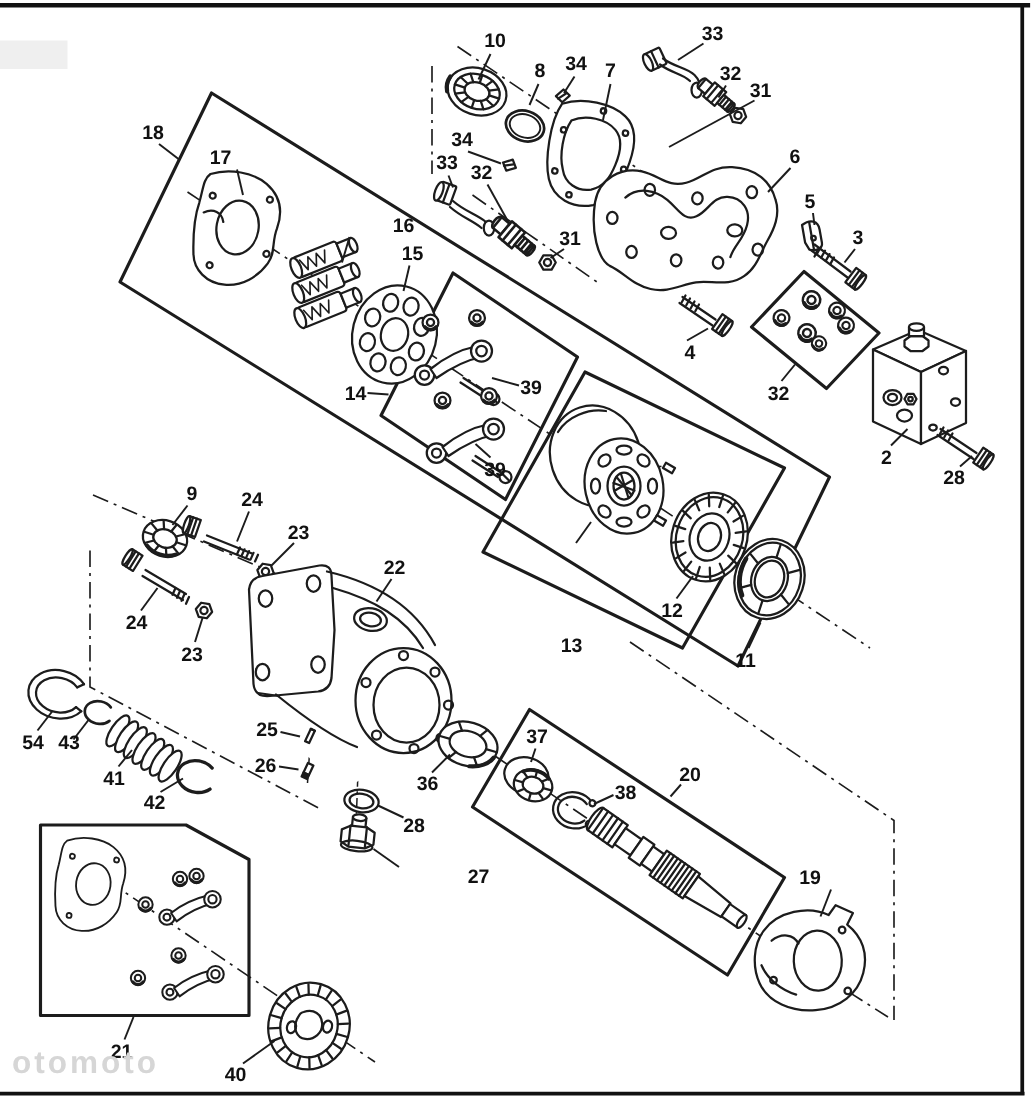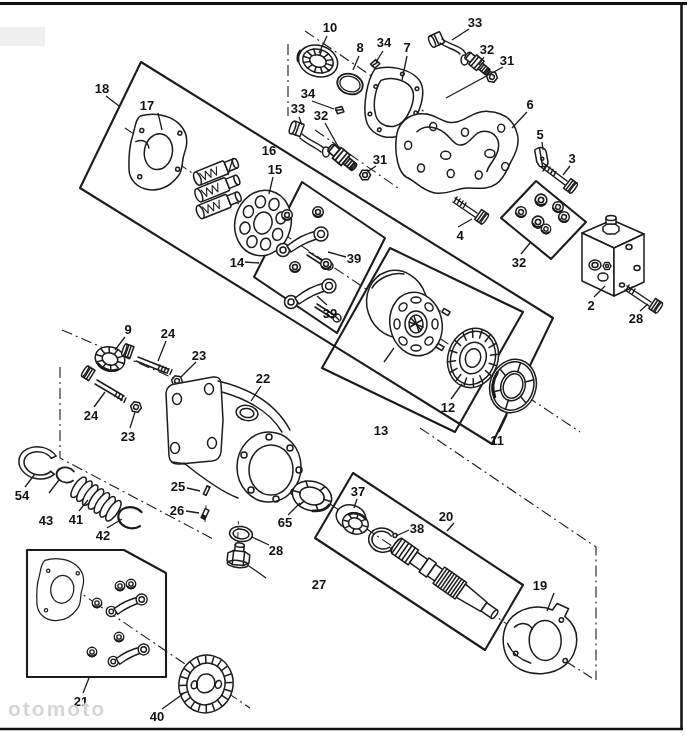--- a/index.html
+++ b/index.html
@@ -693,32 +693,32 @@
       <div class="callout" style="left: 519px; top: 262px;">32</div>
       <div class="callout" style="left: 591px; top: 305px;">2</div>
       <div class="callout" style="left: 636px; top: 318px;">28</div>
       <div class="callout" style="left: 128px; top: 329px;">9</div>
       <div class="callout" style="left: 168px; top: 333px;">24</div>
       <div class="callout" style="left: 199px; top: 355px;">23</div>
       <div class="callout" style="left: 91px; top: 415px;">24</div>
       <div class="callout" style="left: 128px; top: 436px;">23</div>
       <div class="callout" style="left: 263px; top: 378px;">22</div>
       <div class="callout" style="left: 22px; top: 495px;">54</div>
-      <div class="callout" style="left: 46px; top: 520px;">43</div>
+      <div class="callout" style="left: 46px; top: 495px;">43</div>
       <div class="callout" style="left: 76px; top: 519px;">41</div>
       <div class="callout" style="left: 103px; top: 535px;">42</div>
       <div class="callout" style="left: 178px; top: 486px;">25</div>
       <div class="callout" style="left: 177px; top: 510px;">26</div>
-      <div class="callout" style="left: 285px; top: 522px;">65</div>
+      <div class="callout" style="left: 285px; top: 522px;">36</div>
       <div class="callout" style="left: 276px; top: 550px;">28</div>
       <div class="callout" style="left: 272px; top: 584px; margin-left: 47px;">27</div>
       <div class="callout" style="left: 381px; top: 382px; margin-top: 48px;">13</div>
       <div class="callout" style="left: 448px; top: 407px;">12</div>
       <div class="callout" style="left: 497px; top: 440px;">11</div>
       <div class="callout" style="left: 81px; top: 701px;">21</div>
       <div class="callout" style="left: 157px; top: 716px;">40</div>
       <div class="callout" style="left: 358px; top: 491px;">37</div>
       <div class="callout" style="left: 417px; top: 528px;">38</div>
-      <div class="callout" style="left: 446px; top: 516px;">20</div>
+      <div class="callout" style="left: 460px; top: 516px;">20</div>
       <div class="callout" style="left: 540px; top: 585px;">19</div>
     </div>
 <div id="watermark" style="color: rgb(214, 214, 214);">otomoto</div>
 </div>
 
 </body></html>

